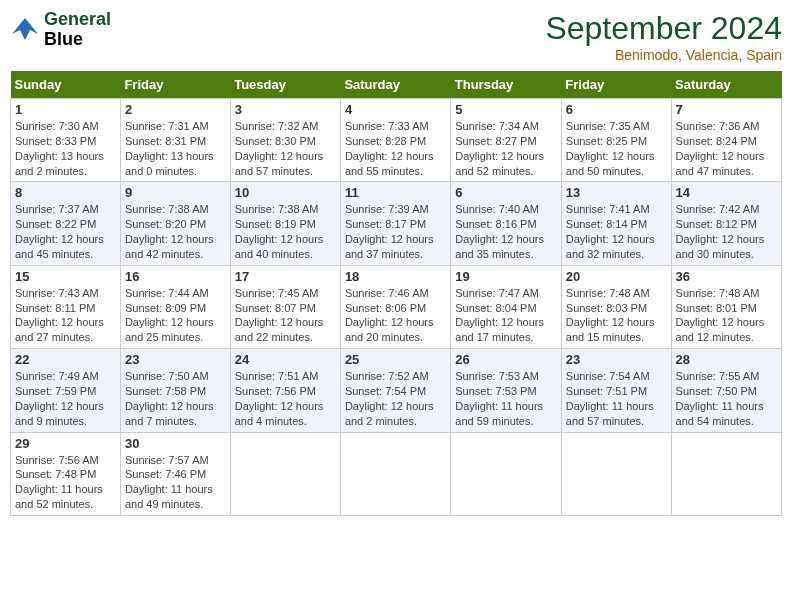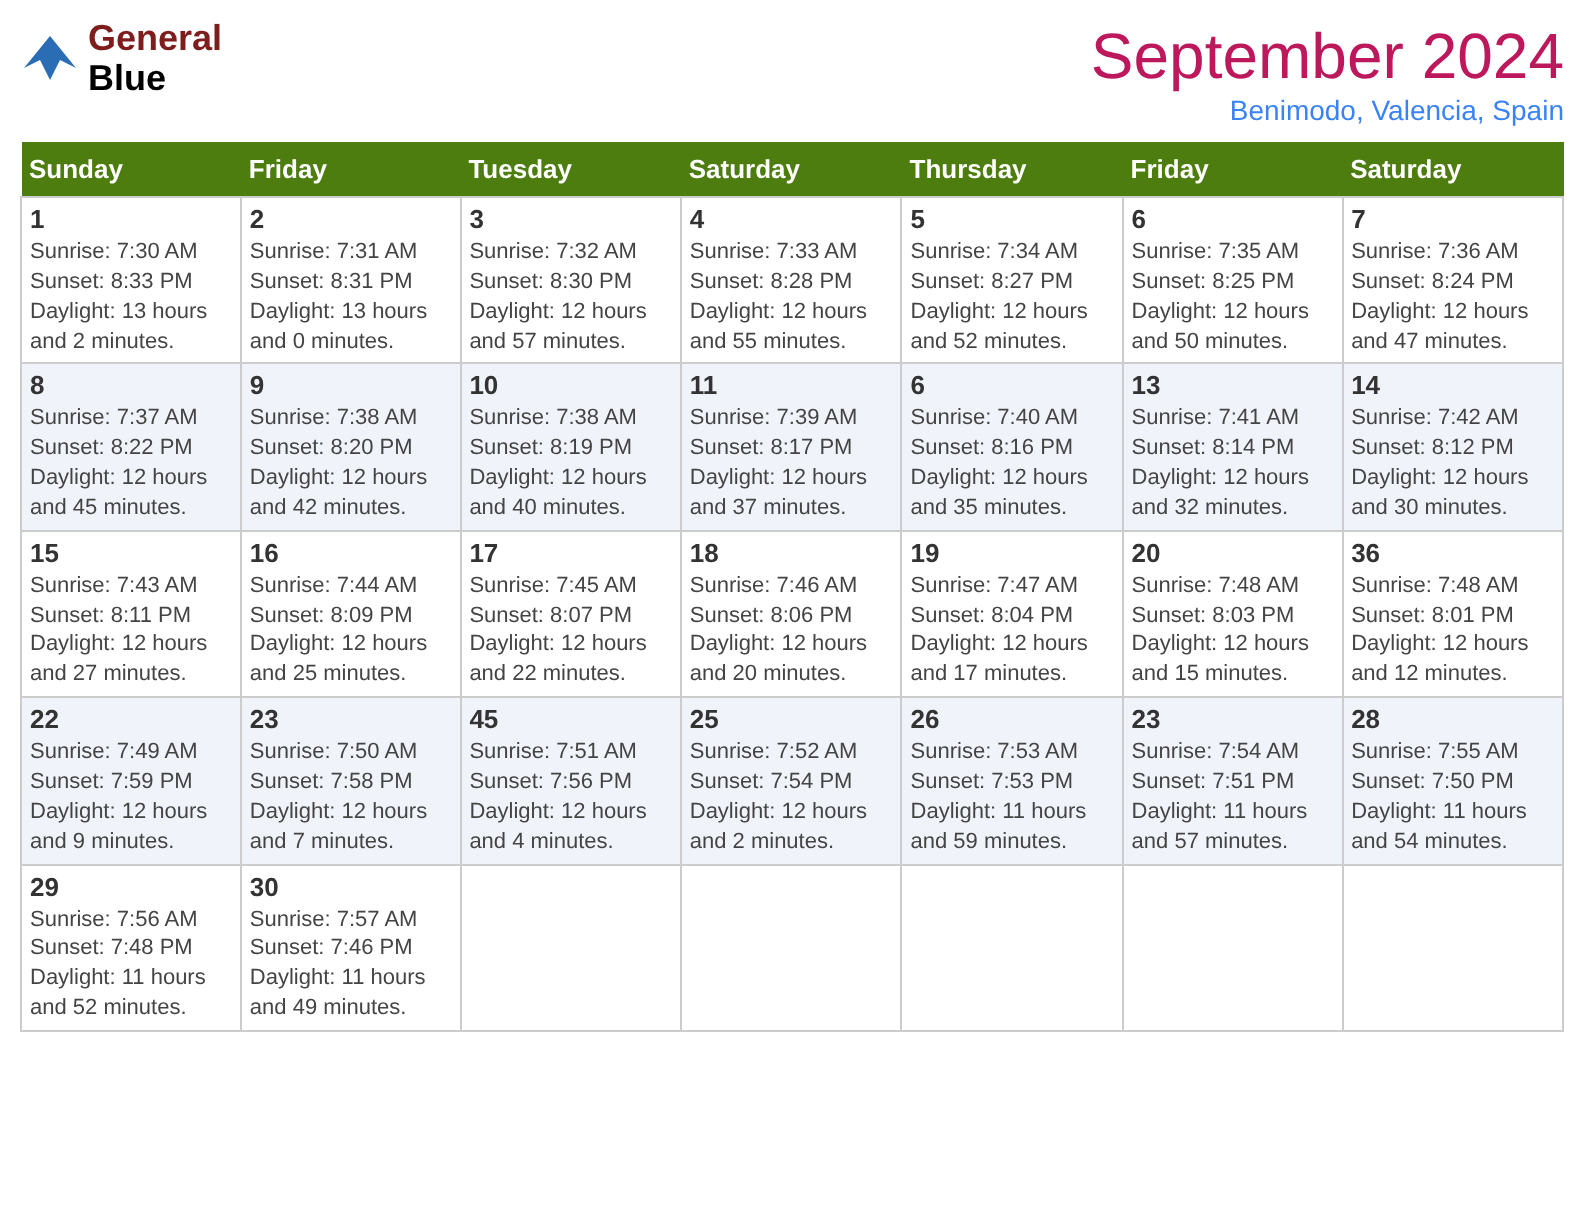--- a/index.html
+++ b/index.html
@@ -29,26 +29,26 @@
     }
     .logo-bird {
       width: 30px;
       height: 28px;
     }
     .title-block {
       text-align: right;
     }
     .month-title {
       font-size: 32px;
-      color: #be185d;
+      color: #14532d;
       font-weight: normal;
     }
     .location {
       font-size: 14px;
-      color: #3b82f6;
+      color: #a16207;
     }
     table {
       width: 100%;
       border-collapse: collapse;
       font-size: 11px;
     }
     thead th {
       background-color: #4d7c0f;
       color: #fff;
       padding: 6px 4px;
@@ -87,21 +87,21 @@
   </style>
 </head>
 <body>
 
 <div class="header">
   <div class="logo">
     <svg class="logo-bird" viewBox="0 0 30 28" xmlns="http://www.w3.org/2000/svg">
       <polygon points="15,2 28,18 20,14 15,24 10,14 2,18" fill="#2a6db5"></polygon>
     </svg>
     <div class="logo-text">
-      <span style="color:#7f1d1d">General</span><br>
+      <span style="color:#14532d">General</span><br>
       <span style="color:#000000">Blue</span>
     </div>
   </div>
   <div class="title-block">
     <div class="month-title">September 2024</div>
     <div class="location">Benimodo, Valencia, Spain</div>
   </div>
 </div>
 
 <table>
@@ -302,21 +302,21 @@
       </td>
         <td>
         <span class="day-num">23</span>
         <div class="day-info">
           Sunrise: 7:50 AM<br>
           Sunset: 7:58 PM<br>
           Daylight: 12 hours and 7 minutes.
         </div>
       </td>
         <td>
-        <span class="day-num">45</span>
+        <span class="day-num">24</span>
         <div class="day-info">
           Sunrise: 7:51 AM<br>
           Sunset: 7:56 PM<br>
           Daylight: 12 hours and 4 minutes.
         </div>
       </td>
         <td>
         <span class="day-num">25</span>
         <div class="day-info">
           Sunrise: 7:52 AM<br>

